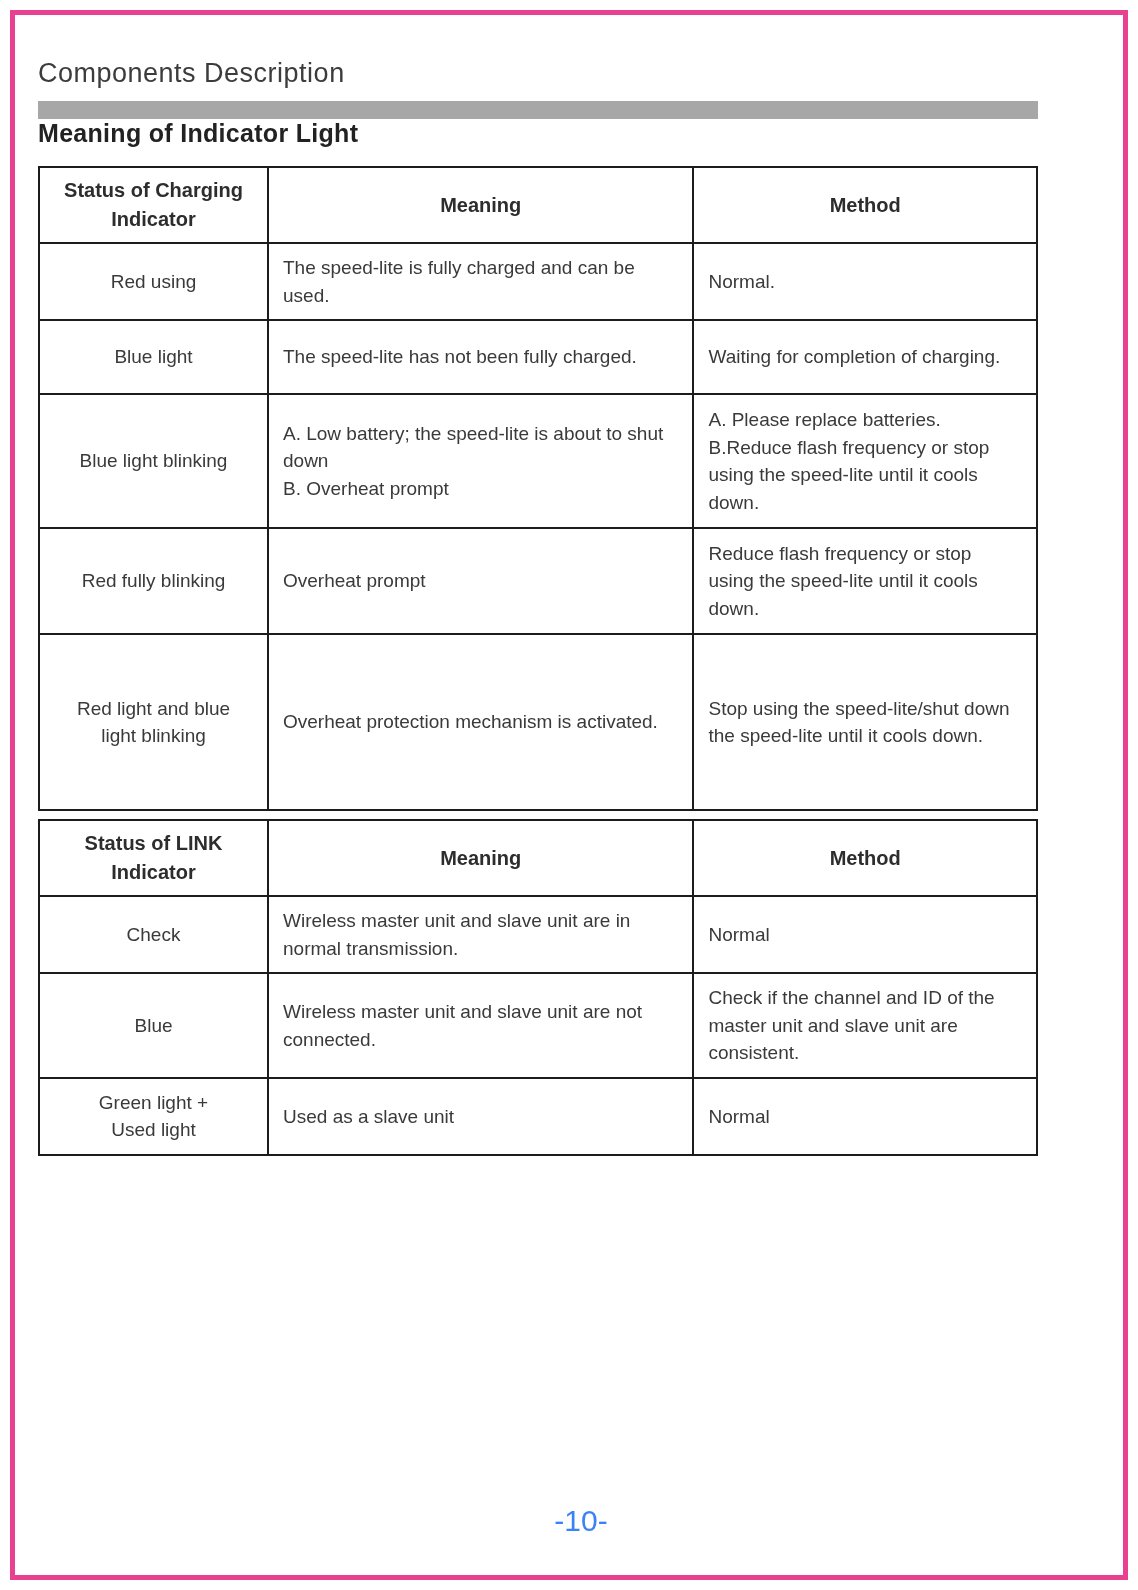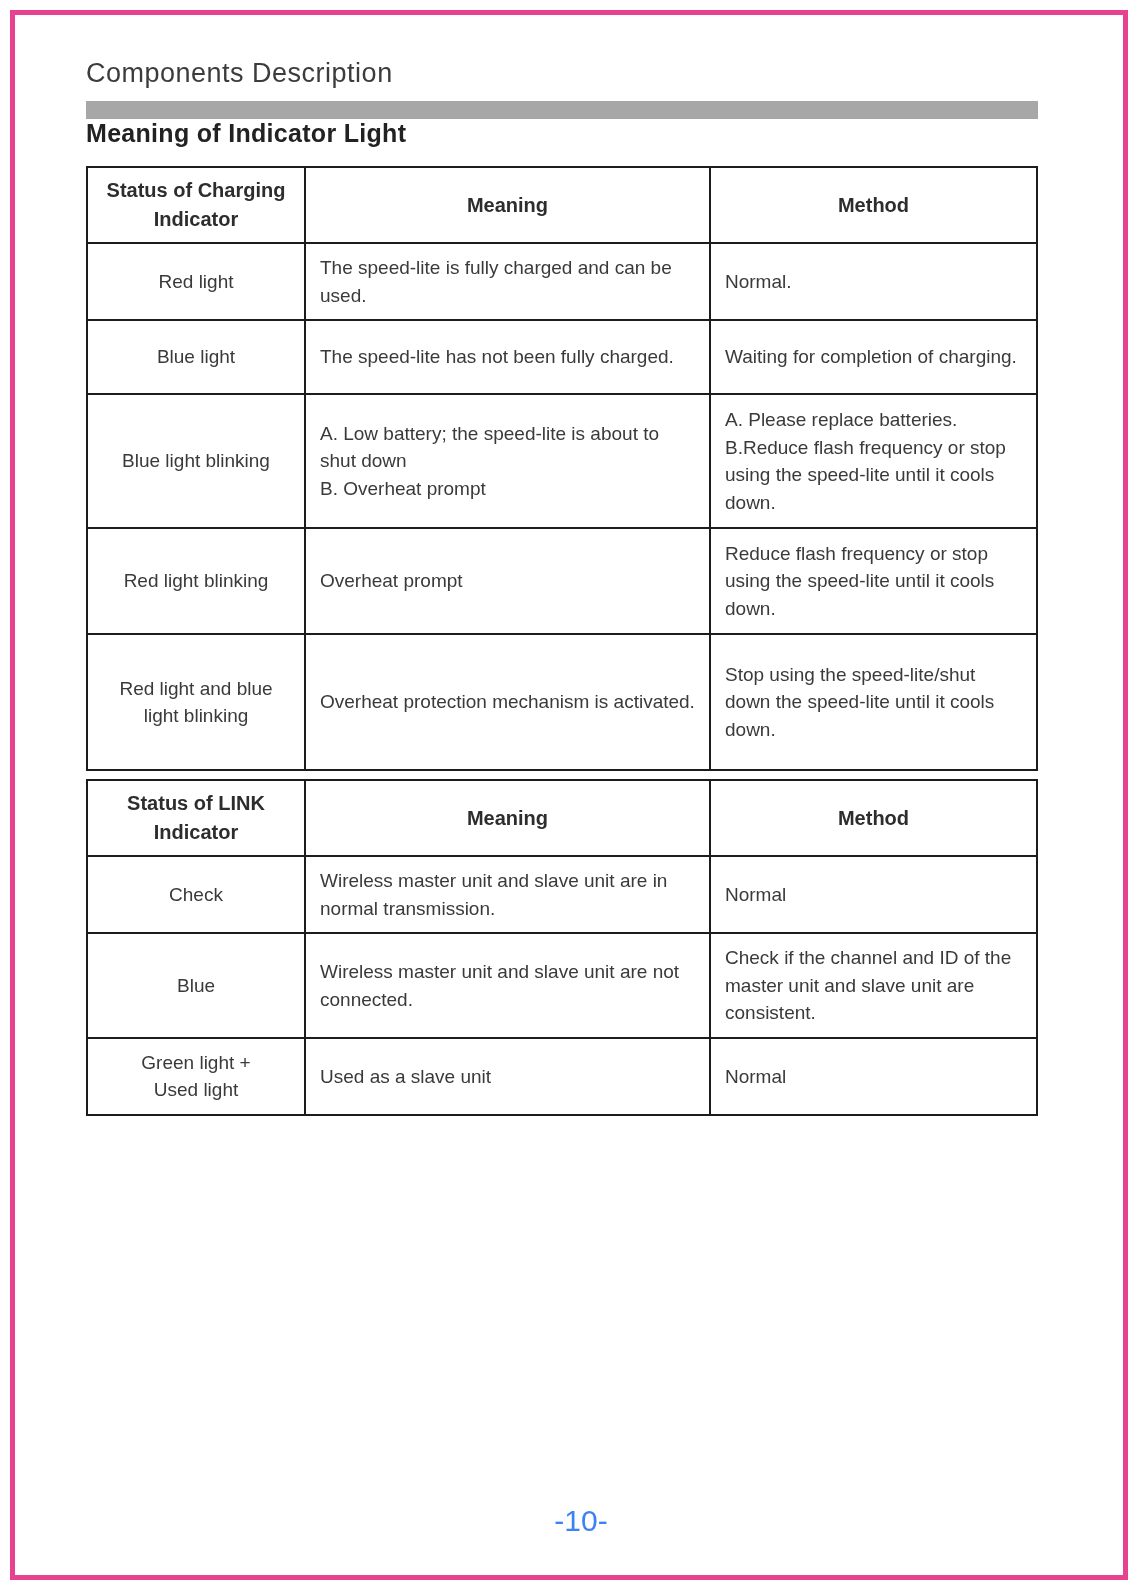--- a/index.html
+++ b/index.html
@@ -13,21 +13,21 @@
     overflow: hidden;
   }
   .page-frame {
     position: absolute;
     top: 10px; left: 10px; right: 10px; bottom: 10px;
     border: 5px solid #e8418f;
     pointer-events: none;
   }
   .content {
     position: relative;
-    padding: 58px 100px 0 86px;
+    padding: 58px 100px 0 38px;
   }
   .doc-header-title {
     font-size: 27px;
     font-weight: 400;
     color: #3c3c3c;
     letter-spacing: 0.5px;
   }
   .divider-bar {
     height: 18px;
     background: #a7a7a7;
@@ -69,21 +69,21 @@
   td.col-meaning, td.col-method {
     text-align: left;
     padding: 10px 14px;
   }
   
   .t1-header { height: 72px; }
   .t1-r0 { height: 70px; }
   .t1-r1 { height: 74px; }
   .t1-r2 { height: 134px; }
   .t1-r3 { height: 106px; }
-  .t1-r4 { height: 136px; }
+  .t1-r4 { height: 176px; }
   .t2-header { height: 66px; }
   .t2-r0 { height: 66px; }
   .t2-r1 { height: 88px; }
   .t2-r2 { height: 70px; }
   .page-number {
     position: absolute;
     left: 12px;
     bottom: 52px;
     width: 100%;
     text-align: center;
@@ -111,38 +111,38 @@
       <col style="width:327px">
     </colgroup>
     <tbody>
         <tr class="t1-header">
       <th>Status of Charging
 Indicator</th>
       <th>Meaning</th>
       <th>Method</th>
     </tr>
     <tr class="t1-r0">
-      <td class="col-status">Red light</td>
+      <td class="col-status">Red using</td>
       <td class="col-meaning">The speed-lite is fully charged and can be used.</td>
       <td class="col-method">Normal.</td>
     </tr>
     <tr class="t1-r1">
       <td class="col-status">Blue light</td>
       <td class="col-meaning">The speed-lite has not been fully charged.</td>
       <td class="col-method">Waiting for completion of charging.</td>
     </tr>
     <tr class="t1-r2">
       <td class="col-status">Blue light blinking</td>
       <td class="col-meaning">A. Low battery; the speed-lite is about to shut down
 B. Overheat prompt</td>
       <td class="col-method">A. Please replace batteries.
 B.Reduce flash frequency or stop using the speed-lite until it cools down.</td>
     </tr>
     <tr class="t1-r3">
-      <td class="col-status">Red light blinking</td>
+      <td class="col-status">Red fully blinking</td>
       <td class="col-meaning">Overheat prompt</td>
       <td class="col-method">Reduce flash frequency or stop using the speed-lite until it cools down.</td>
     </tr>
     <tr class="t1-r4">
       <td class="col-status">Red light and blue
 light blinking</td>
       <td class="col-meaning">Overheat protection mechanism is activated.</td>
       <td class="col-method">Stop using the speed-lite/shut down the speed-lite until it cools down.</td>
     </tr>
   </tbody>

